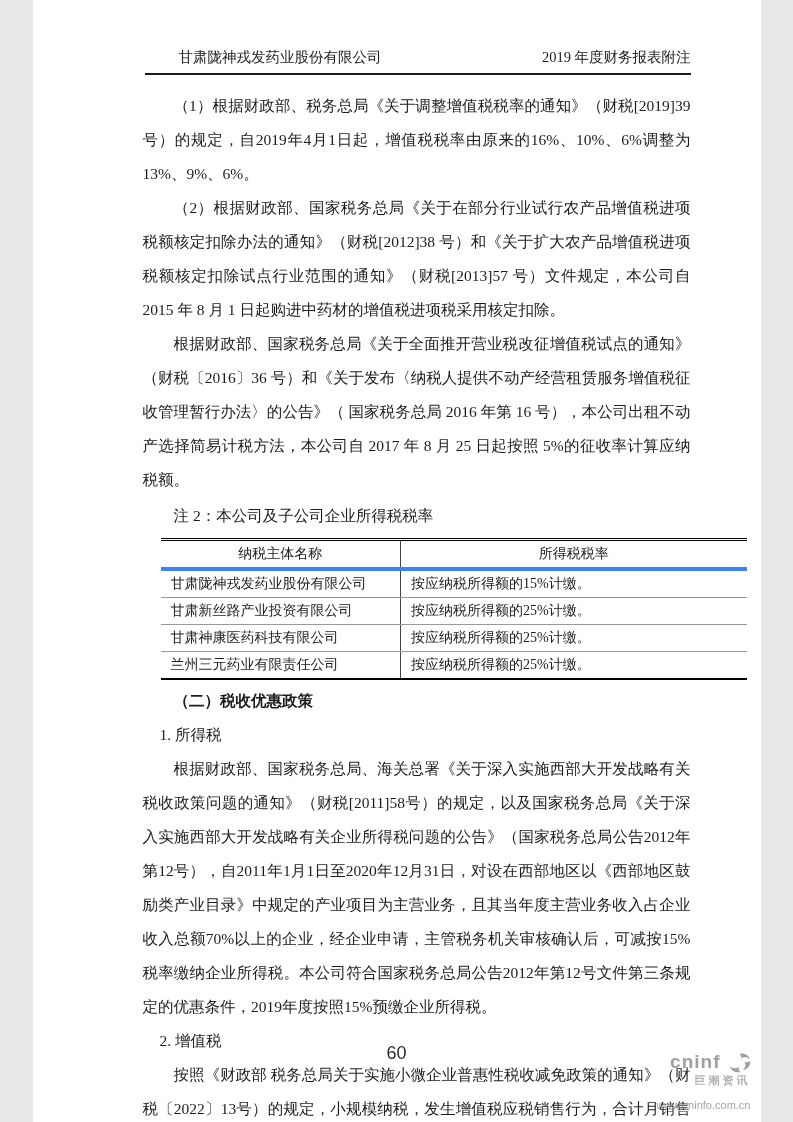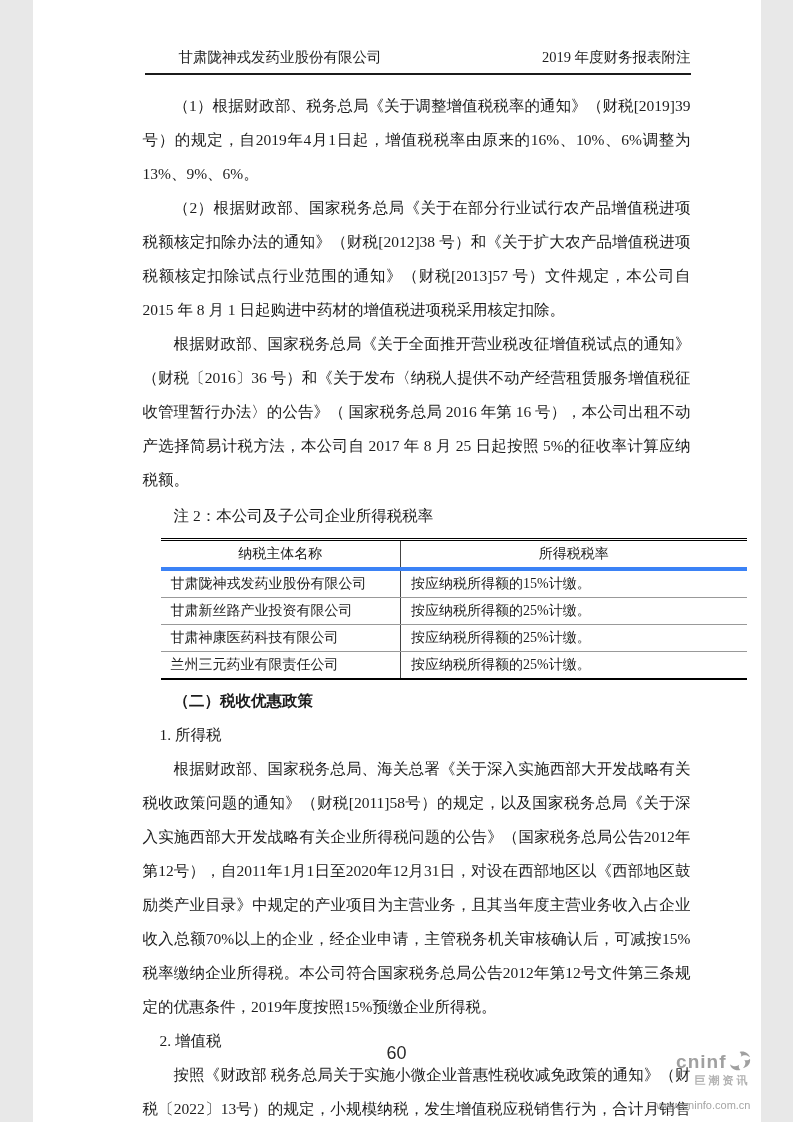--- a/index.html
+++ b/index.html
@@ -70,21 +70,21 @@
     font-size:18px; color:#2a2a2a;
   }
   .cninfo-logo {
     position:absolute; right:10px; bottom:10px;
     text-align:right;
     color:#a5a5a5;
     font-family:"Liberation Sans","DejaVu Sans",sans-serif;
     line-height:1.15;
   }
   .cninfo-logo .brand-row {
-    display:flex; align-items:flex-start; justify-content:flex-end; gap:2px;
+    display:flex; align-items:flex-end; justify-content:flex-end; gap:8px;
   }
   .cninfo-logo .brand {
     font-size:19px; font-weight:700; letter-spacing:1px; color:#a0a0a0;
   }
   .cninfo-logo .swirl { display:inline-block; width:22px; height:20px; }
   .cninfo-logo .name-cn { font-size:11px; letter-spacing:3px; color:#b2b2b2; margin-top:1px;font-weight:bold; }
   .cninfo-logo .url { font-size:11px; color:#a5a5a5; margin-top:13px; }
 </style>
 </head>
 <body>

